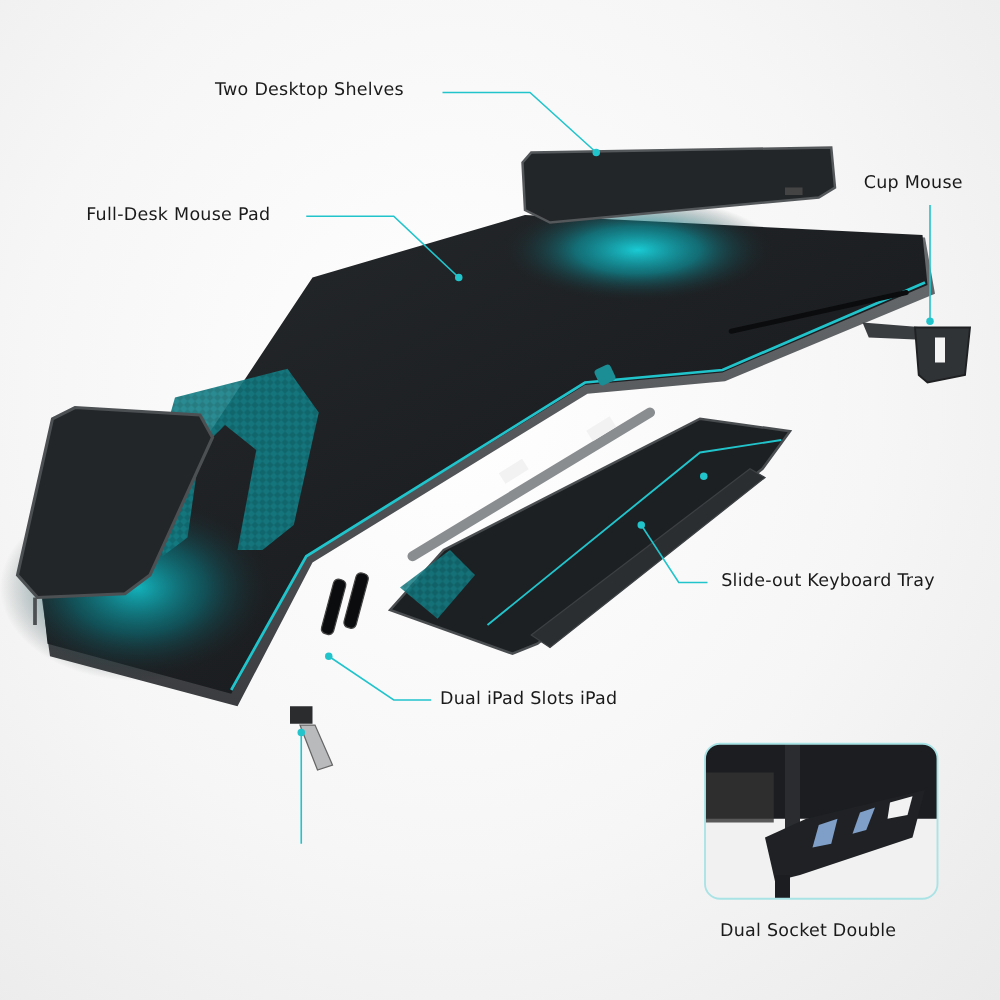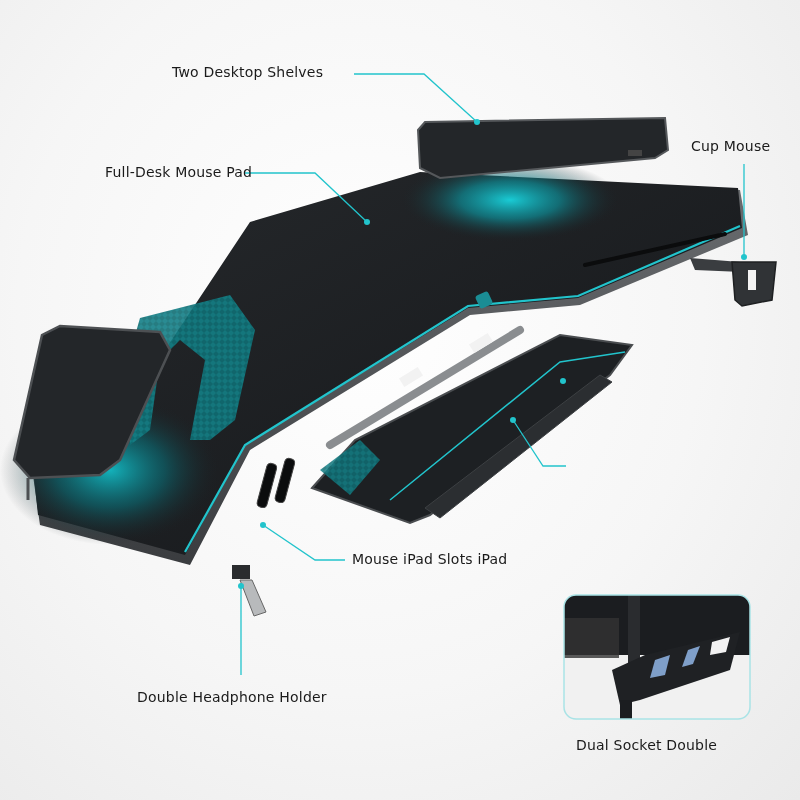--- a/index.html
+++ b/index.html
@@ -125,17 +125,17 @@
       <circle cx="744" cy="257" r="3"></circle>
       <circle cx="367" cy="222" r="3"></circle>
       <circle cx="513" cy="420" r="3"></circle>
       <circle cx="263" cy="525" r="3"></circle>
       <circle cx="241" cy="586" r="3"></circle>
     </g>
   </svg>
 
   <div class="label" style="left:172px; top:64px;">Two Desktop Shelves</div>
   <div class="label" style="left:691px; top:138px;">Cup Mouse</div>
-  <div class="label" style="left:69px; top:164px;margin-left:36px;">Full-Desk Mouse Pad</div>
-  <div class="label" style="left:352px; top:551px;">Mouse iPad Slots iPad</div>
-  <div class="label" style="left:137px; top:689px;">Double Headphone Holder</div>
+  <div class="label" style="left:69px; top:164px;">Full-Desk Mouse Pad</div>
+  <div class="label" style="left:577px; top:457px;">Slide-out Keyboard Tray</div>
+  <div class="label" style="left:352px; top:551px;">Dual iPad Slots iPad</div>
   <div class="label" style="left:576px; top:737px;">Dual Socket Double</div>
 </div>
 
 </body></html>

